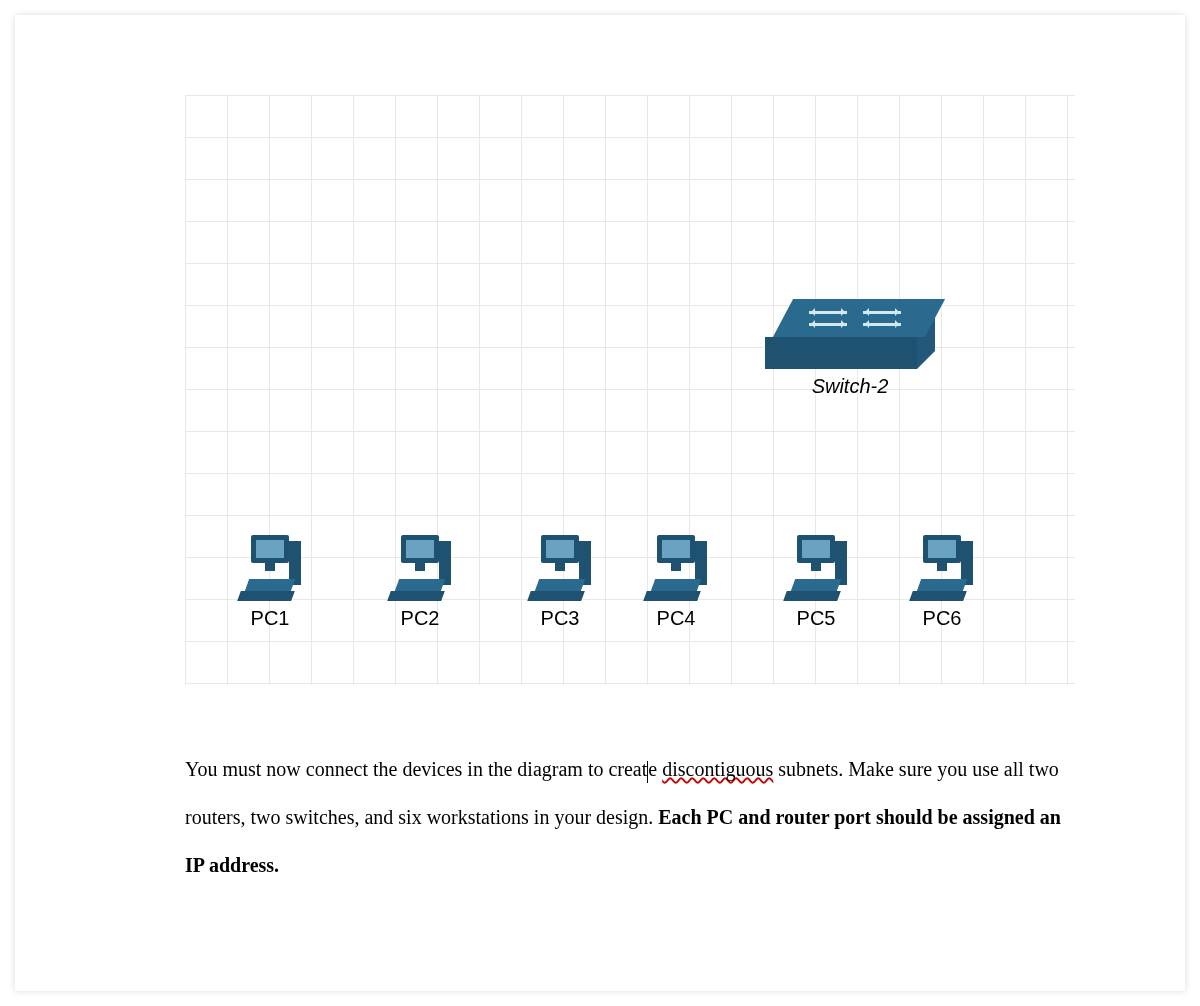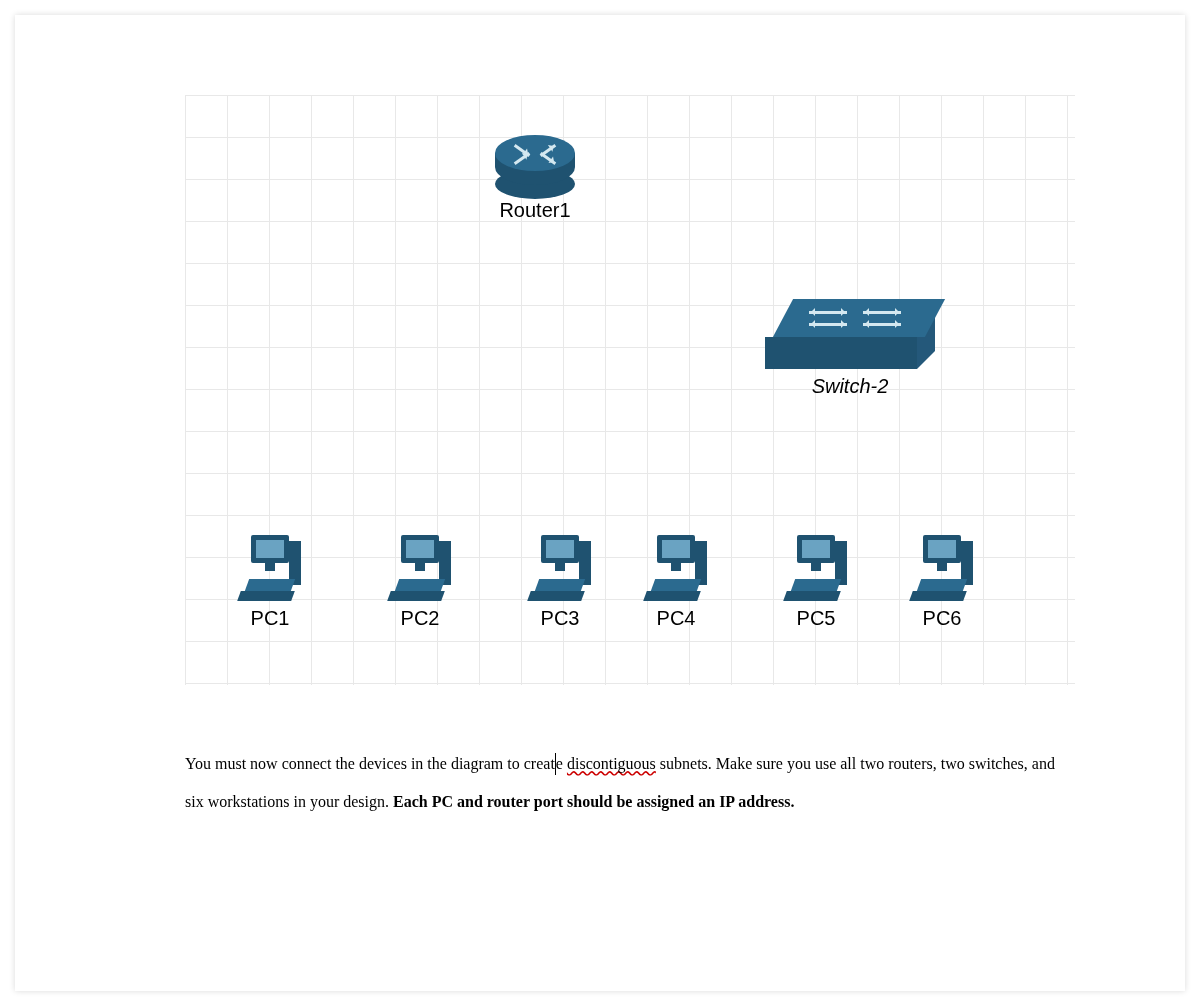--- a/index.html
+++ b/index.html
@@ -198,21 +198,21 @@
     transform: skewX(-20deg);
   }
 
   
   .paragraphs {
     position: absolute;
     left: 170px;
     top: 730px;
     width: 880px;
     font-family: "Times New Roman", Times, serif;
-    font-size: 16px;
+    font-size: 20px;
     line-height: 2.4;
     color: #000;
   }
   .spellcheck {
     text-decoration: underline wavy #c00;
     text-decoration-skip-ink: none;
   }
   .cursor {
     display: inline-block;
     width: 1px;
@@ -222,34 +222,20 @@
     margin: 0 0 -3px 0;
   }
 </style>
 </head>
 <body>
 
 <div class="page">
 
   <div class="diagram-area">
 
-    <div class="device" style="left:310px; top:40px;">
-      <div class="router-body">
-        <div class="router-top"></div>
-        <div class="router-side"></div>
-        <div class="router-bottom"></div>
-        <div class="router-arrows">
-          <div class="arrow a1"></div>
-            <div class="arrow a2"></div>
-          <div class="arrow a3"></div>
-            <div class="arrow a4"></div>
-        </div>
-      </div>
-      <div class="device-label">Router1</div>
-    </div>
 
 
 
     <div class="device" style="left:580px; top:204px;font-style:italic;">
       <div class="switch-body">
         <div class="switch-top"></div>
         <div class="switch-front"></div>
         <div class="switch-side"></div>
         <div class="switch-arrows">
           <div class="sarrow s1"></div>

